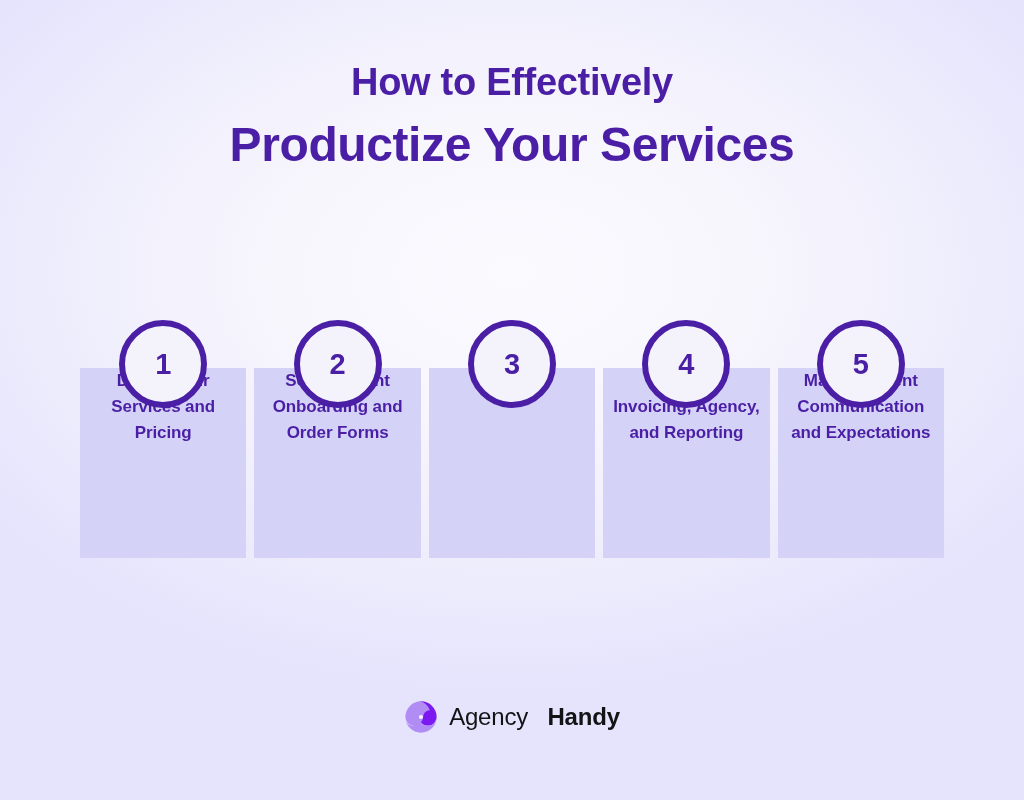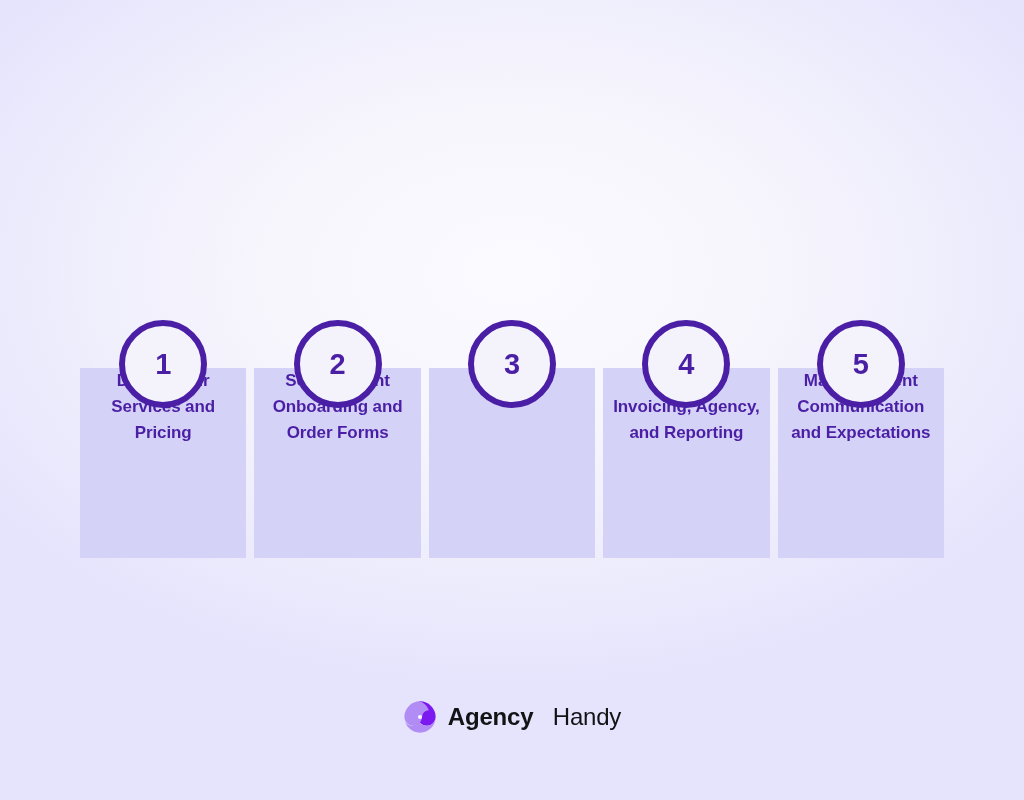--- a/index.html
+++ b/index.html
@@ -115,28 +115,32 @@
     height: 34px;
     display: block;
   }
   .logo-wordmark {
     font-size: 24px;
     line-height: 34px;
     color: #131316;
     letter-spacing: -0.2px;
     white-space: nowrap;
   }
-  .logo-word-light { font-weight: bold; }
-  .logo-word-bold { font-weight: normal; margin-left: 13px; }
+  .logo-word-light { font-weight: normal; }
+  .logo-word-bold { font-weight: bold; margin-left: 13px; }
 </style>
 </head>
 <body>
 
 <div id="infographic">
 
+  <div class="title-block">
+    <span class="title-line-1">How to Effectively</span>
+    <span class="title-line-2">Productize Your Services</span>
+  </div>
 
   <div class="steps">
 
     <div class="step">
       <div class="step-badge">
         <span class="step-number">1</span>
       </div>
       <div class="step-label">Define Your
 Services and
 Pricing</div>

